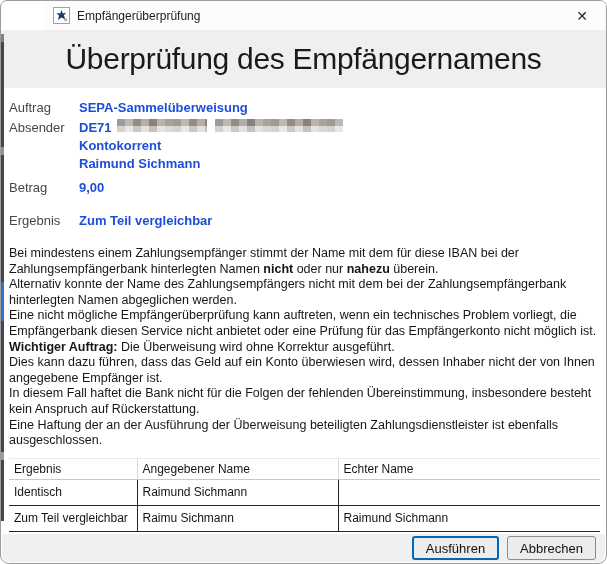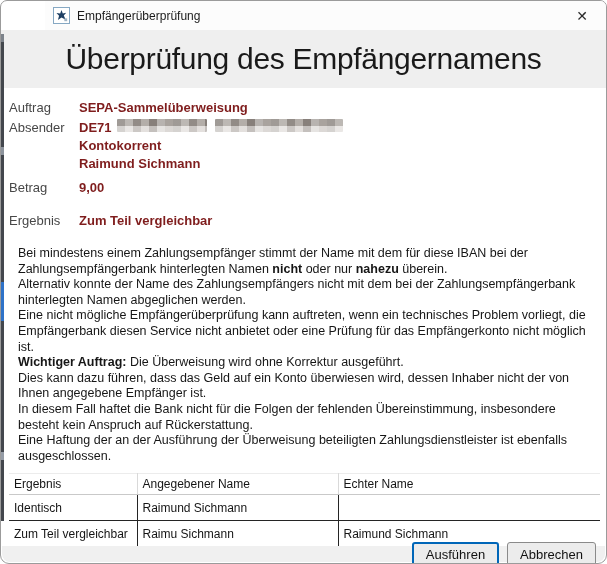--- a/index.html
+++ b/index.html
@@ -53,32 +53,32 @@
     font-size: 30px; color: #1a1a1a; letter-spacing: -0.3px;
     white-space: nowrap;
   }
   
   .details { padding: 11px 8px 0 8px; font-size: 13px; line-height: 18px; }
   .drow { display: flex; }
   .drow.mb2 { margin-bottom: 2px; }
   .drow.mb6 { margin-bottom: 6px; }
   .drow.mb14 { margin-bottom: 15px; }
   .dlabel { width: 70px; flex: none; color: #474747; }
-  .dvalue { font-weight: 700; color: #7f1d1d; }
+  .dvalue { font-weight: 700; color: #1d4ed8; }
   .iban-line { display: flex; }
   .mosaic {
     height: 13px; flex: none; border-radius: 1px;
     background-image:
       repeating-linear-gradient(0deg, rgba(255,255,255,0.45) 0 6px, rgba(90,85,80,0.22) 6px 13px),
       repeating-linear-gradient(90deg, #b3aeaa 0 8px, #d8d4d0 8px 16px, #a29b96 16px 24px, #cdc7c2 24px 32px, #948c87 32px 40px, #d2cecb 40px 48px, #bfb9b4 48px 56px);
   }
   .m1 { width: 90px; margin-left: 5px; }
   .m2 { width: 128px; margin-left: 8px; }
   
-  .body-text { padding: 16px 8px 0 17px; font-size: 12.5px; line-height: 15.6px; color: #161616; }
+  .body-text { padding: 16px 8px 0 8px; font-size: 12.5px; line-height: 15.6px; color: #161616; }
   .body-text p { margin: 0; }
   .body-text b { font-weight: 700; }
   
   .result-table {
     margin: 9px 8px 0 8px;
     width: 591px;
     border-collapse: collapse;
     table-layout: fixed;
     font-size: 12px;
     color: #151515;
@@ -97,21 +97,21 @@
   .result-table th:last-child { border-right: none; margin-top: 8px; }
   .result-table td {
     padding: 4px 5px; height: 26px;
     border-bottom: 1px solid #242424;
     white-space: nowrap; overflow: hidden;
   }
   .result-table td:nth-child(1), .result-table td:nth-child(2) { border-right: 1px solid #242424; }
   
   .footer {
     position: absolute; left: 1px; right: 1px; bottom: 1px;
-    height: 16px;
+    height: 28px;
     background: #f0f0f0;
     display: flex; align-items: center; justify-content: flex-end;
     gap: 8px; padding-right: 9px;
     border-radius: 0 0 8px 8px;
   }
   .btn {
     height: 24px; min-width: 80px; padding: 0 12px;
     font-family: "Liberation Sans", sans-serif;
     font-size: 13px; color: #121212;
     background: #ececec;

